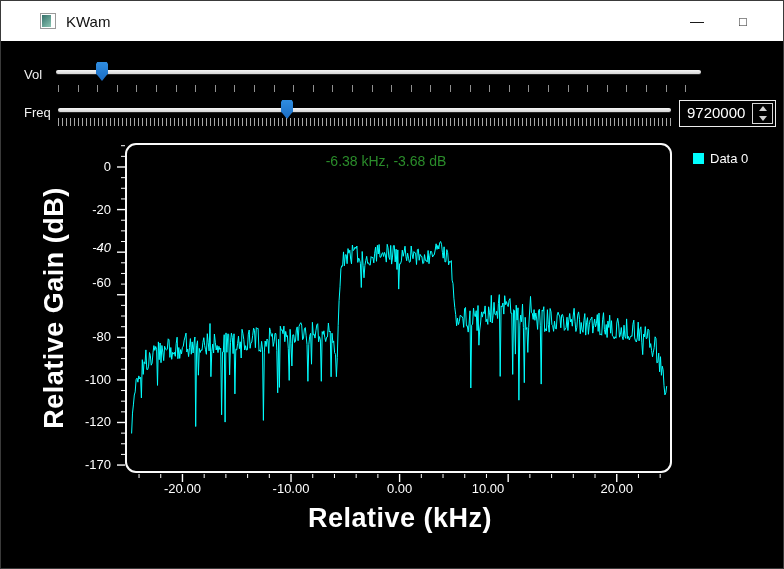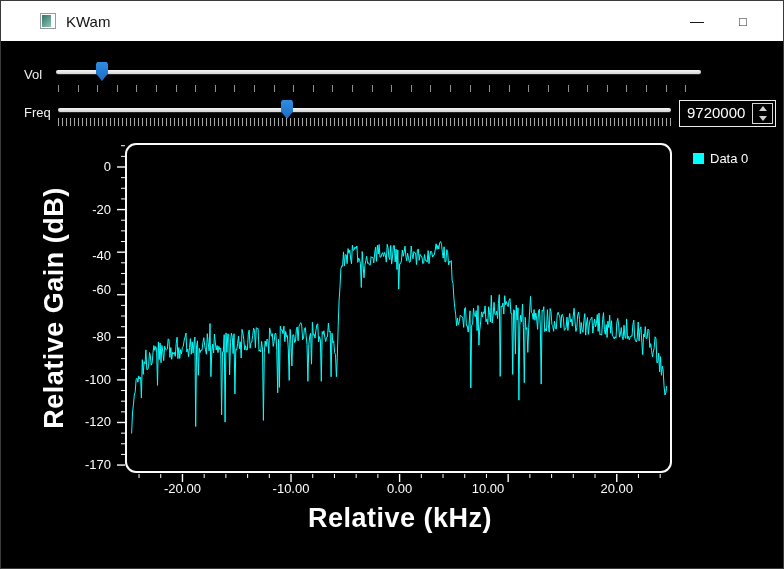--- a/index.html
+++ b/index.html
@@ -162,27 +162,28 @@
         <path d="M25.6 294.5L26.5 274.1L27.4 265.9L28.3 256.0L29.2 252.9L30.1 240.6L31.0 239.2L31.9 243.2L32.8 236.9L33.7 239.9L34.6 238.3L35.4 258.9L36.3 220.7L37.2 235.4L38.1 222.8L39.0 224.8L39.9 210.9L40.8 230.5L41.7 230.5L42.6 227.2L43.5 213.5L44.3 216.2L45.2 226.2L46.1 224.2L47.0 213.7L47.9 206.6L48.8 211.4L49.7 207.5L50.6 210.4L51.5 246.4L52.4 202.9L53.2 220.7L54.1 204.0L55.0 223.7L55.9 206.5L56.8 213.1L57.7 221.6L58.6 207.2L59.5 210.2L60.4 210.9L61.3 210.3L62.2 199.8L63.0 200.8L63.9 218.4L64.8 208.5L65.7 220.3L66.6 213.4L67.5 215.1L68.4 213.3L69.3 217.3L70.2 204.6L71.1 198.2L71.9 219.7L72.8 208.5L73.7 219.4L74.6 210.6L75.5 214.8L76.4 208.5L77.3 207.1L78.2 201.2L79.1 197.9L80.0 194.1L80.8 213.0L81.7 210.1L82.6 217.6L83.5 208.5L84.4 199.6L85.3 215.2L86.2 202.9L87.1 214.0L88.0 204.2L88.9 198.0L89.7 287.5L90.6 206.8L91.5 201.8L92.4 236.2L93.3 209.4L94.2 213.5L95.1 210.9L96.0 211.4L96.9 203.4L97.8 198.7L98.7 206.5L99.5 210.7L100.4 215.3L101.3 194.7L102.2 203.7L103.1 211.9L104.0 184.5L104.9 237.7L105.8 212.5L106.7 205.1L107.6 214.0L108.4 195.0L109.3 203.2L110.2 211.0L111.1 206.5L112.0 213.6L112.9 207.3L113.8 210.5L114.7 209.2L115.6 275.8L116.5 213.1L117.3 213.0L118.2 195.7L119.1 283.1L120.0 193.9L120.9 213.3L121.8 194.9L122.7 195.3L123.6 235.9L124.5 203.7L125.4 194.1L126.3 198.4L127.1 214.6L128.0 194.8L128.9 254.9L129.8 210.2L130.7 211.0L131.6 204.7L132.5 197.1L133.4 209.7L134.3 202.8L135.2 219.0L136.0 190.3L136.9 194.4L137.8 200.7L138.7 211.0L139.6 206.7L140.5 211.1L141.4 210.8L142.3 195.1L143.2 191.0L144.1 209.3L144.9 204.1L145.8 203.0L146.7 196.4L147.6 189.2L148.5 191.3L149.4 208.7L150.3 188.6L151.2 189.5L152.1 189.4L153.0 212.2L153.8 210.9L154.7 212.8L155.6 202.4L156.5 210.1L157.4 281.4L158.3 213.1L159.2 202.0L160.1 207.5L161.0 200.0L161.9 201.7L162.8 214.4L163.6 188.9L164.5 192.5L165.4 197.3L166.3 194.6L167.2 207.4L168.1 202.8L169.0 194.4L169.9 194.6L170.8 211.5L171.7 253.8L172.5 200.3L173.4 248.4L174.3 187.2L175.2 191.2L176.1 190.7L177.0 194.7L177.9 187.1L178.8 202.7L179.7 192.4L180.6 197.7L181.4 196.6L182.3 209.7L183.2 241.4L184.1 190.3L185.0 204.4L185.9 227.0L186.8 195.9L187.7 195.8L188.6 203.5L189.5 202.2L190.3 190.9L191.2 187.9L192.1 201.7L193.0 187.5L193.9 185.2L194.8 183.7L195.7 186.1L196.6 200.7L197.5 199.3L198.4 189.8L199.3 188.6L200.1 196.3L201.0 205.6L201.9 242.3L202.8 205.7L203.7 197.3L204.6 194.3L205.5 225.2L206.4 183.3L207.3 196.0L208.2 195.2L209.0 199.1L209.9 191.8L210.8 185.9L211.7 184.7L212.6 202.8L213.5 197.6L214.4 200.9L215.3 242.3L216.2 192.6L217.1 195.4L217.9 191.8L218.8 198.5L219.7 202.6L220.6 198.2L221.5 197.9L222.4 184.0L223.3 193.0L224.2 192.0L225.1 237.8L226.0 194.2L226.9 203.7L227.7 201.9L228.6 213.7L229.5 215.4L230.4 237.7L231.3 218.5L232.2 186.5L233.1 161.4L234.0 147.8L234.9 129.7L235.8 126.7L236.6 127.2L237.5 112.9L238.4 126.8L239.3 115.8L240.2 115.7L241.1 124.7L242.0 109.6L242.9 114.2L243.8 111.2L244.7 120.1L245.5 124.8L246.4 106.0L247.3 111.6L248.2 110.6L249.1 108.0L250.0 109.5L250.9 107.0L251.8 123.4L252.7 119.1L253.6 120.9L254.4 124.3L255.3 148.5L256.2 112.5L257.1 126.7L258.0 138.8L258.9 126.5L259.8 121.4L260.7 117.3L261.6 124.3L262.5 123.8L263.4 125.9L264.2 126.1L265.1 117.6L266.0 118.8L266.9 118.3L267.8 123.9L268.7 114.2L269.6 108.1L270.5 122.3L271.4 106.3L272.3 115.0L273.1 105.5L274.0 118.3L274.9 118.1L275.8 115.0L276.7 113.6L277.6 117.5L278.5 113.4L279.4 116.1L280.3 123.1L281.2 105.3L282.0 108.7L282.9 118.2L283.8 120.5L284.7 106.4L285.6 125.1L286.5 118.1L287.4 106.7L288.3 106.5L289.2 122.9L290.1 110.2L291.0 130.5L291.8 110.9L292.7 150.1L293.6 124.8L294.5 124.8L295.4 121.9L296.3 111.1L297.2 117.3L298.1 113.0L299.0 107.2L299.9 117.3L300.7 121.7L301.6 114.2L302.5 119.2L303.4 123.3L304.3 122.7L305.2 107.0L306.1 115.1L307.0 119.7L307.9 112.6L308.8 113.8L309.6 114.1L310.5 125.5L311.4 110.7L312.3 110.1L313.2 121.3L314.1 115.4L315.0 117.2L315.9 117.5L316.8 124.7L317.7 124.0L318.5 115.6L319.4 121.4L320.3 121.4L321.2 123.1L322.1 111.5L323.0 124.7L323.9 116.3L324.8 112.0L325.7 113.2L326.6 118.0L327.5 116.0L328.3 115.8L329.2 111.0L330.1 104.8L331.0 110.4L331.9 106.4L332.8 110.0L333.7 103.9L334.6 102.5L335.5 105.2L336.4 113.3L337.2 119.2L338.1 107.8L339.0 123.0L339.9 122.6L340.8 110.6L341.7 113.7L342.6 125.9L343.5 122.4L344.4 123.3L345.3 121.6L346.1 141.2L347.0 144.5L347.9 159.2L348.8 168.6L349.7 175.7L350.6 186.8L351.5 179.1L352.4 185.6L353.3 182.5L354.2 176.3L355.1 177.1L355.9 177.4L356.8 179.3L357.7 188.4L358.6 169.5L359.5 168.5L360.4 186.9L361.3 186.8L362.2 193.1L363.1 184.1L364.0 171.8L364.8 249.0L365.7 186.2L366.6 185.1L367.5 169.0L368.4 176.7L369.3 177.7L370.2 171.7L371.1 191.6L372.0 166.5L372.9 206.2L373.7 191.0L374.6 184.0L375.5 172.9L376.4 178.1L377.3 172.8L378.2 174.6L379.1 166.9L380.0 182.8L380.9 180.1L381.8 185.4L382.6 167.8L383.5 173.8L384.4 183.0L385.3 156.3L386.2 184.0L387.1 176.2L388.0 163.3L388.9 175.3L389.8 176.0L390.7 172.2L391.6 179.5L392.4 164.4L393.3 155.6L394.2 237.4L395.1 166.9L396.0 167.9L396.9 164.0L397.8 175.1L398.7 156.7L399.6 165.7L400.5 162.6L401.3 165.6L402.2 167.6L403.1 161.2L404.0 159.6L404.9 174.3L405.8 174.2L406.7 235.4L407.6 170.7L408.5 171.7L409.4 215.1L410.2 166.2L411.1 181.1L412.0 168.8L412.9 261.2L413.8 186.1L414.7 176.1L415.6 182.8L416.5 165.0L417.4 188.4L418.3 243.7L419.2 178.3L420.0 190.5L420.9 188.5L421.8 213.4L422.7 188.5L423.6 173.0L424.5 157.4L425.4 173.5L426.3 174.2L427.2 180.4L428.1 170.6L428.9 181.3L429.8 174.0L430.7 180.0L431.6 190.4L432.5 171.7L433.4 170.2L434.3 186.2L435.2 245.1L436.1 171.1L437.0 172.2L437.8 167.7L438.7 192.6L439.6 189.8L440.5 192.0L441.4 170.7L442.3 185.7L443.2 193.2L444.1 169.5L445.0 172.8L445.9 185.5L446.7 186.5L447.6 192.3L448.5 182.2L449.4 189.5L450.3 190.0L451.2 176.1L452.1 173.2L453.0 176.0L453.9 177.9L454.8 188.8L455.7 175.9L456.5 175.4L457.4 179.2L458.3 191.4L459.2 190.3L460.1 188.6L461.0 178.2L461.9 191.5L462.8 180.8L463.7 174.5L464.6 183.0L465.4 180.3L466.3 187.2L467.2 177.0L468.1 169.3L469.0 182.3L469.9 192.5L470.8 188.7L471.7 176.1L472.6 172.9L473.5 180.4L474.3 194.7L475.2 183.5L476.1 190.9L477.0 193.3L477.9 181.6L478.8 174.6L479.7 196.1L480.6 183.2L481.5 178.6L482.4 195.3L483.3 185.8L484.1 181.3L485.0 179.9L485.9 178.1L486.8 194.1L487.7 186.3L488.6 180.0L489.5 187.8L490.4 184.7L491.3 175.6L492.2 192.4L493.0 174.1L493.9 195.9L494.8 195.0L495.7 196.2L496.6 180.8L497.5 173.7L498.4 190.5L499.3 195.3L500.2 185.5L501.1 198.5L501.9 182.1L502.8 188.5L503.7 176.2L504.6 194.2L505.5 181.7L506.4 196.8L507.3 197.5L508.2 199.9L509.1 197.7L510.0 199.2L510.8 184.0L511.7 179.3L512.6 184.9L513.5 198.2L514.4 195.8L515.3 188.5L516.2 197.5L517.1 200.7L518.0 186.2L518.9 197.6L519.8 199.4L520.6 179.9L521.5 199.5L522.4 197.4L523.3 201.0L524.2 198.4L525.1 196.8L526.0 197.4L526.9 185.3L527.8 181.2L528.7 199.0L529.5 201.8L530.4 203.0L531.3 198.9L532.2 183.1L533.1 201.8L534.0 190.3L534.9 187.8L535.8 203.2L536.7 215.6L537.6 195.1L538.4 197.9L539.3 187.6L540.2 199.6L541.1 199.2L542.0 190.1L542.9 191.2L543.8 208.5L544.7 204.6L545.6 211.7L546.5 217.8L547.3 213.3L548.2 208.5L549.1 197.8L550.0 199.6L550.9 223.9L551.8 223.2L552.7 214.1L553.6 232.8L554.5 217.7L555.4 236.3L556.3 227.2L557.1 230.8L558.0 246.4L558.9 255.9L559.8 253.9L560.7 247.1" fill="none" stroke="#00ffff" stroke-width="1" stroke-linejoin="round" clip-path="url(#pc)"></path>
       </svg>
     <div id="tick-labels">
         <span class="tick-label x-tick-label" style="left:76.46000000000004px;top:342px;">-20.00</span>
         <span class="tick-label x-tick-label" style="left:185.03000000000003px;top:342px;">-10.00</span>
         <span class="tick-label x-tick-label" style="left:293.6px;top:342px;">0.00</span>
         <span class="tick-label x-tick-label" style="left:382px;top:342px;">10.00</span>
         <span class="tick-label x-tick-label" style="left:510.74px;top:342px;">20.00</span>
         <span class="tick-label y-tick-label" style="left:-45px;top:20px;">0</span>
         <span class="tick-label y-tick-label" style="left:-45px;top:62.58px;">-20</span>
-        <span class="tick-label y-tick-label" style="left:-45px;top:109px;">-40</span>
-        <span class="tick-label y-tick-label" style="left:-45px;top:143px;">-60</span>
+        <span class="tick-label y-tick-label" style="left:-45px;top:101px;font-style:italic;">-40</span>
+        <span class="tick-label y-tick-label" style="left:-45px;top:136px;">-60</span>
         <span class="tick-label y-tick-label" style="left:-45px;top:190.32px;">-80</span>
         <span class="tick-label y-tick-label" style="left:-45px;top:232.9px;">-100</span>
         <span class="tick-label y-tick-label" style="left:-45px;top:275.48px;">-120</span>
         <span class="tick-label y-tick-label" style="left:-45px;top:318.06px;">-170</span>
       </div>
+    <div class="annotation" id="annotation" style="color: rgb(42, 140, 42);">-6.38 kHz, -3.68 dB</div>
   </div>
 
   <div class="legend">
     <div class="legend-swatch" id="legend-swatch" style="background: rgb(0, 255, 255);"></div>
     <div class="legend-label">Data 0</div>
   </div>
 
 </div>
 
 </body></html>

